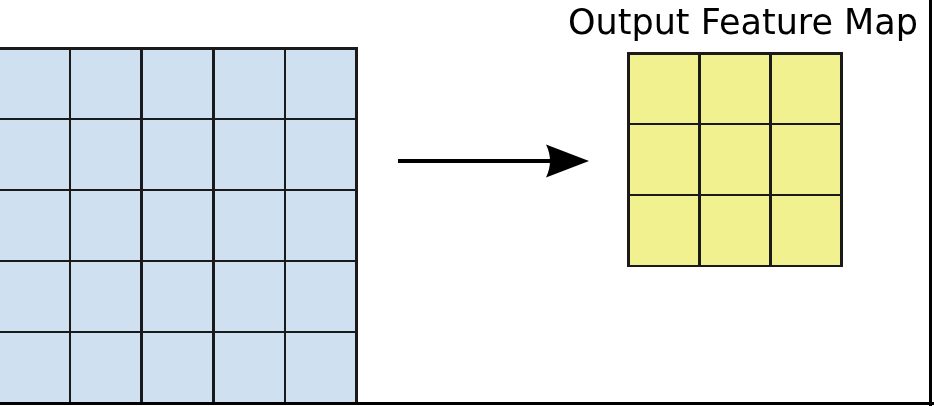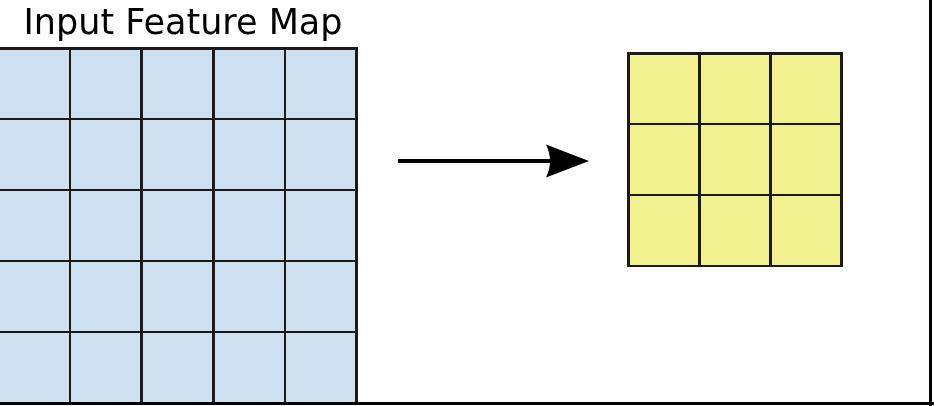--- a/index.html
+++ b/index.html
@@ -33,22 +33,22 @@
   .output-grid { left: 627px; top: 52px; width: 216px; height: 215px; }
   .arrow-svg { position: absolute; left: 396px; top: 143px; width: 194px; height: 36px; }
   .frame-right  { position: absolute; top: 0; left: 929px; width: 3px; height: 406px; background: #000000; }
   .frame-bottom { position: absolute; left: 0; top: 402px; width: 934px; height: 3px; background: #000000; }
 </style>
 </head>
 <body>
 
 <div class="figure">
 
-  <div class="title input-title">Input Feature Map</div>
 
+  <div class="title output-title">Output Feature Map</div>
 
   <div class="grid input-grid" style="background: rgb(26, 26, 26); grid-template-columns: repeat(5, 1fr); grid-template-rows: repeat(5, 1fr);">
       <div style="background: rgb(207, 224, 241);"></div>
       <div style="background: rgb(207, 224, 241);"></div>
       <div style="background: rgb(207, 224, 241);"></div>
       <div style="background: rgb(207, 224, 241);"></div>
       <div style="background: rgb(207, 224, 241);"></div>
       <div style="background: rgb(207, 224, 241);"></div>
       <div style="background: rgb(207, 224, 241);"></div>
       <div style="background: rgb(207, 224, 241);"></div>

